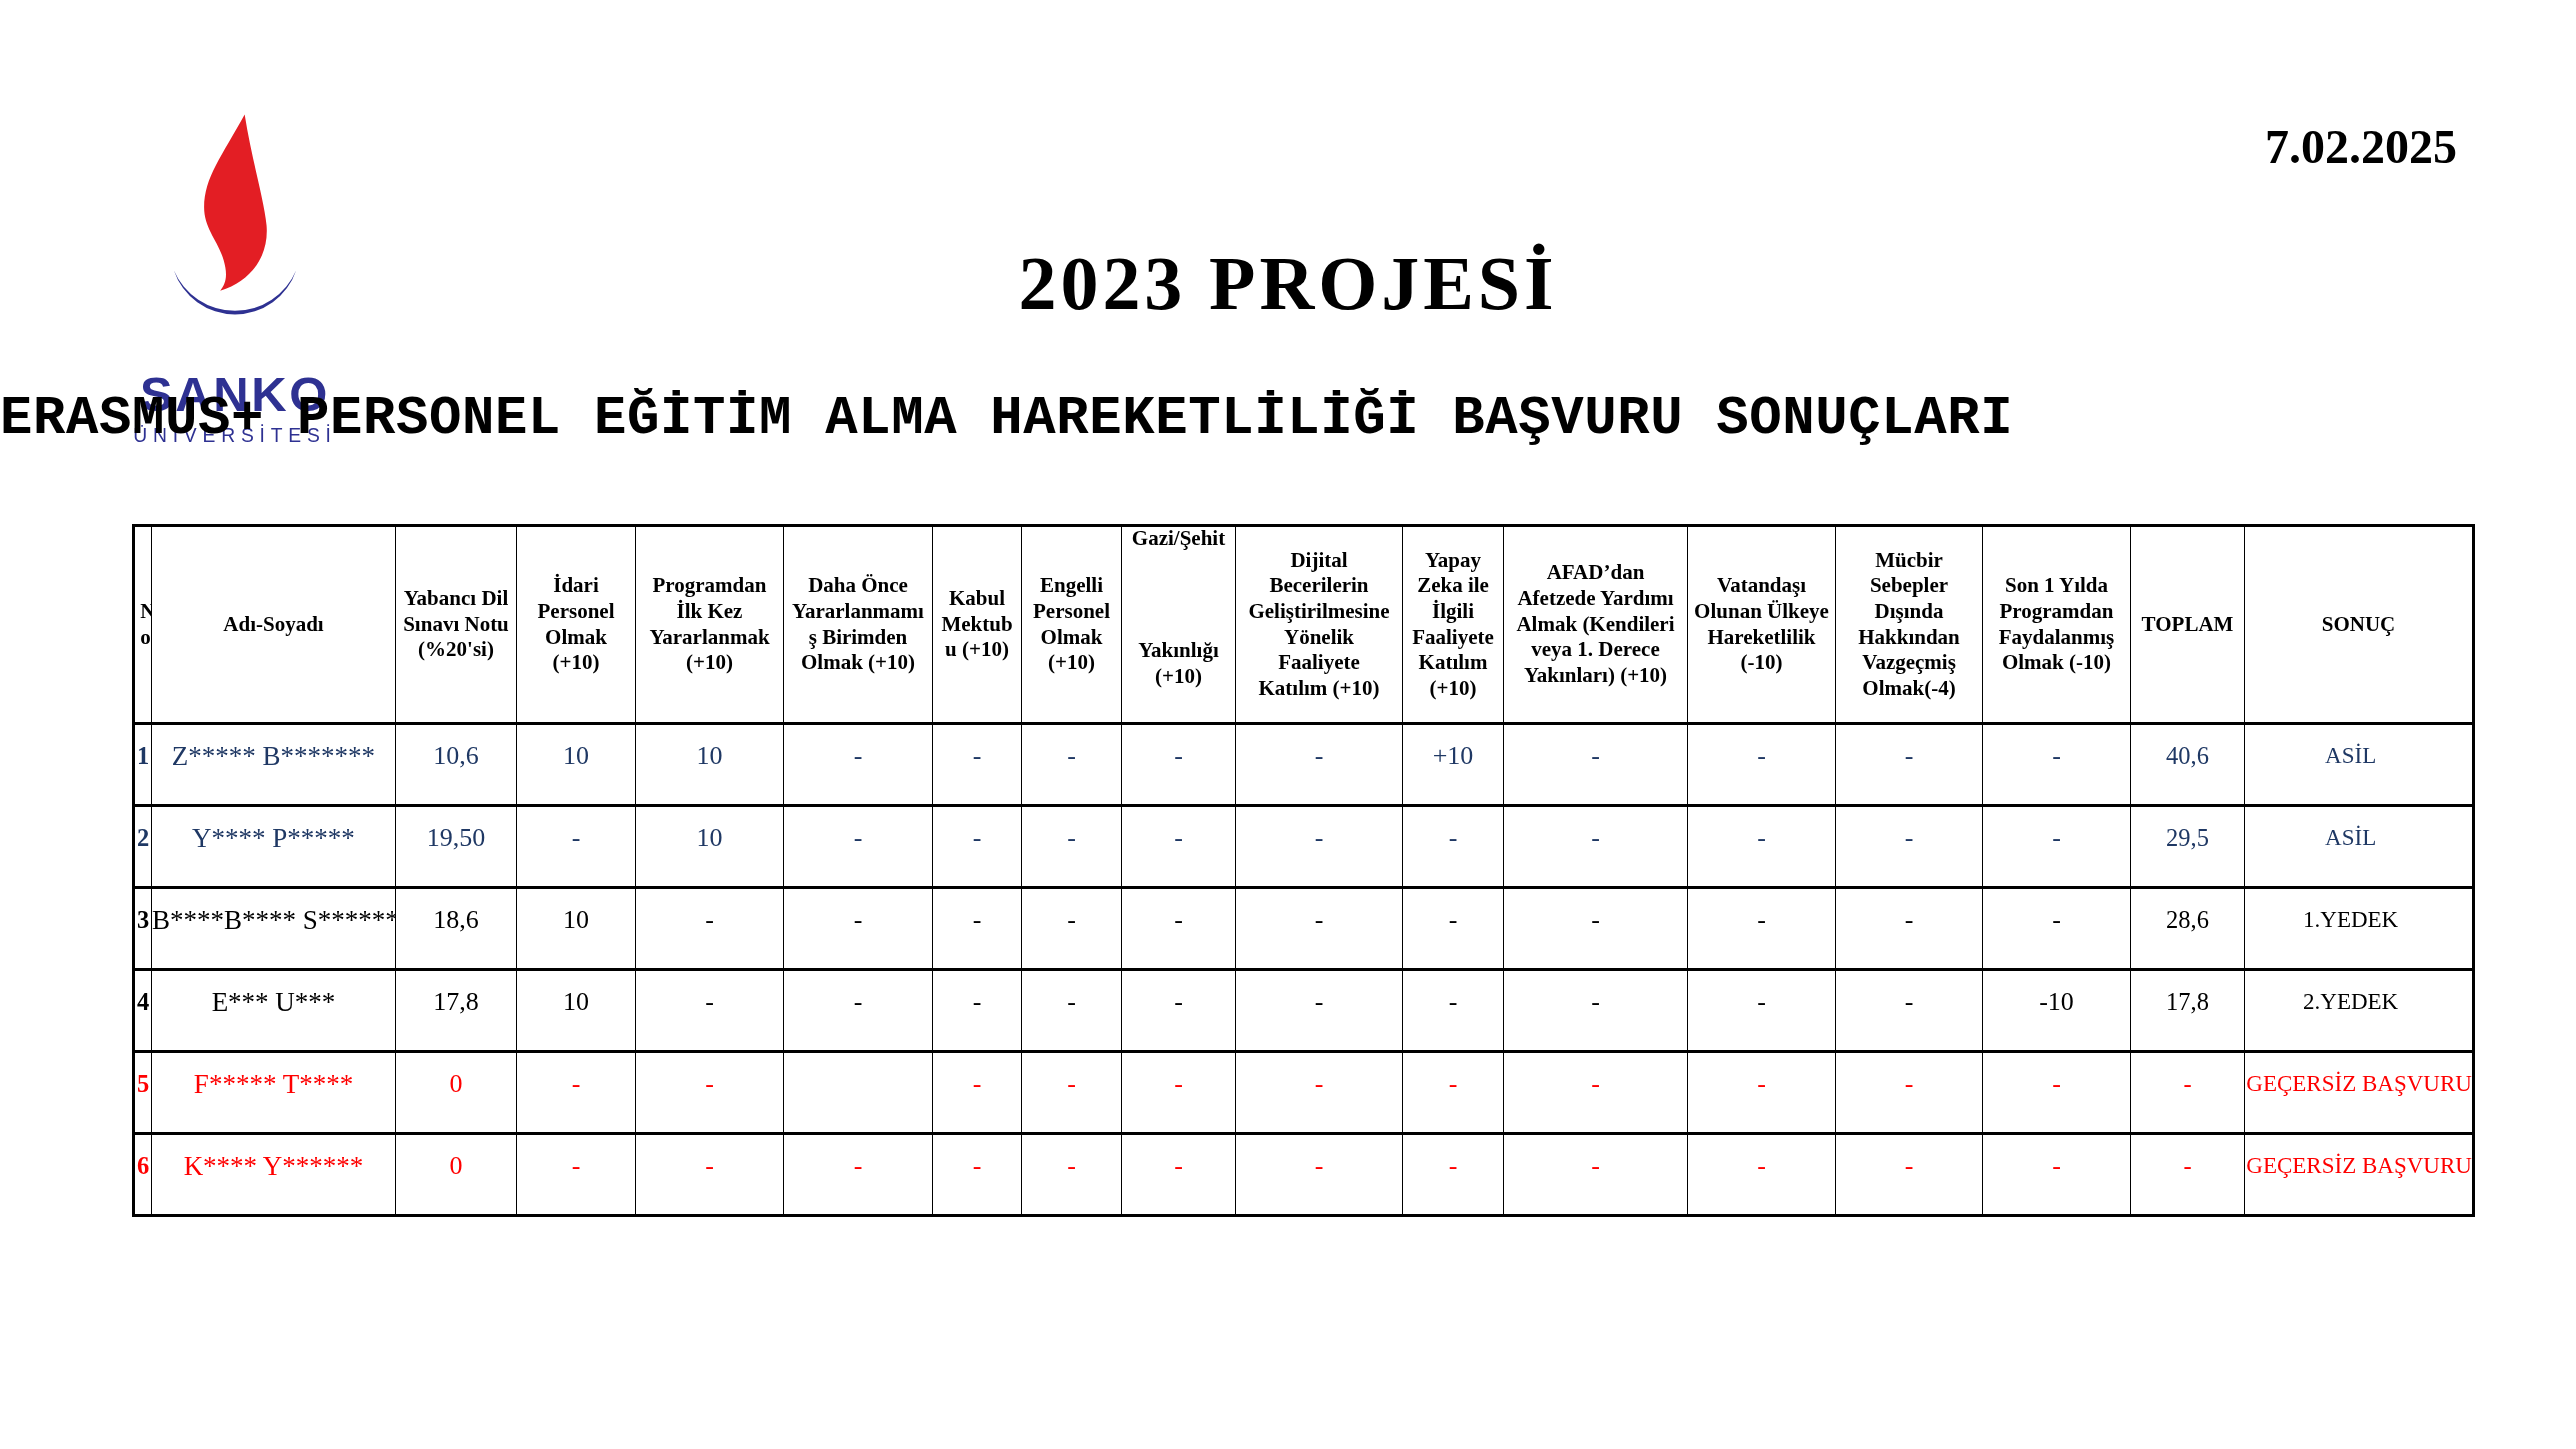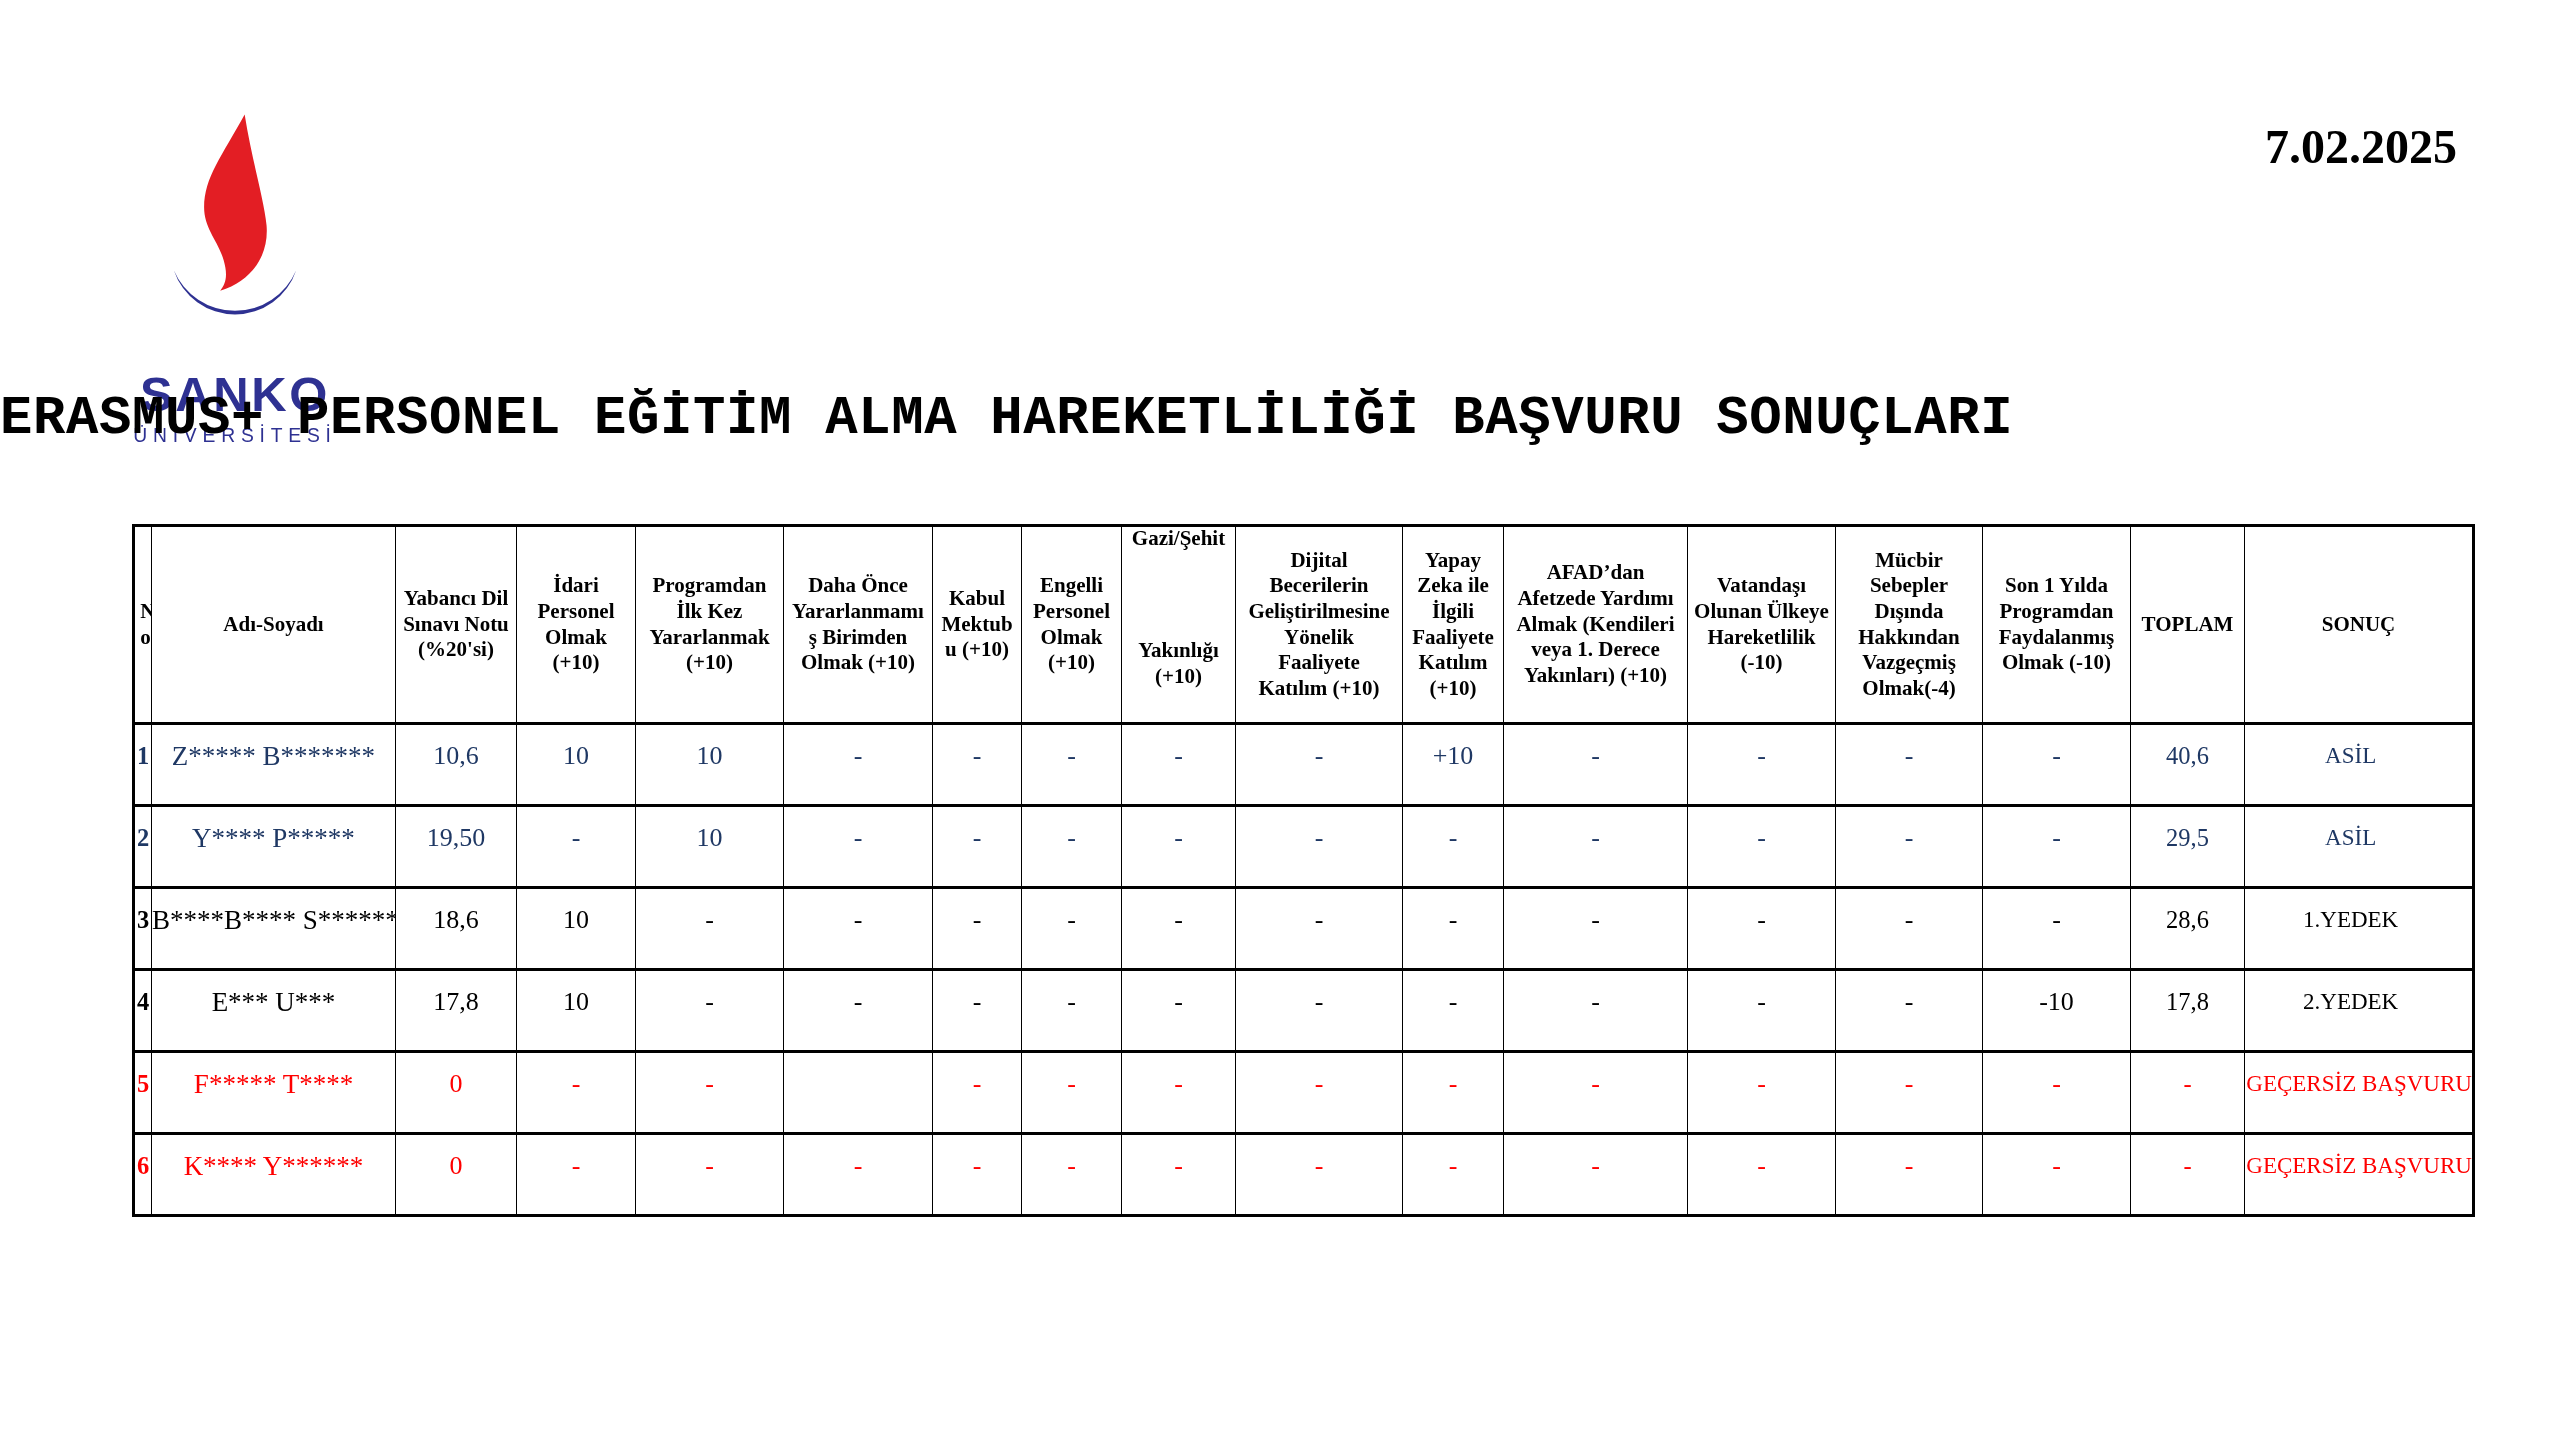--- a/index.html
+++ b/index.html
@@ -47,20 +47,21 @@
       <path d="M175,8 C140,72 112,106 112,152 C112,190 139,208 145,246 C148,263 144,273 137,282
                C186,266 213,228 209,180 C205,140 186,78 175,8 Z" style="fill: rgb(227, 30, 36);"></path>
       <path d="M65,250 A103,103 0 0 0 255,250 A100,100 0 0 1 65,250 Z" style="fill: rgb(46, 49, 146);"></path>
     </svg>
     <div class="logo-brand" style="color: rgb(46, 49, 146);">SANKO</div>
     <div class="logo-sub" style="color: rgb(46, 49, 146);">ÜNİVERSİTESİ</div>
   </div>
 
   <div class="date">7.02.2025</div>
 
+  <div class="title">2023 PROJESİ</div>
   <div class="subtitle">ERASMUS+ PERSONEL EĞİTİM ALMA HAREKETLİLİĞİ BAŞVURU SONUÇLARI</div>
 
   <table class="results-table">
     <colgroup>
       <col style="width:18px">
         <col style="width:244px">
         <col style="width:121px">
         <col style="width:119px">
       <col style="width:148px">
         <col style="width:149px">

